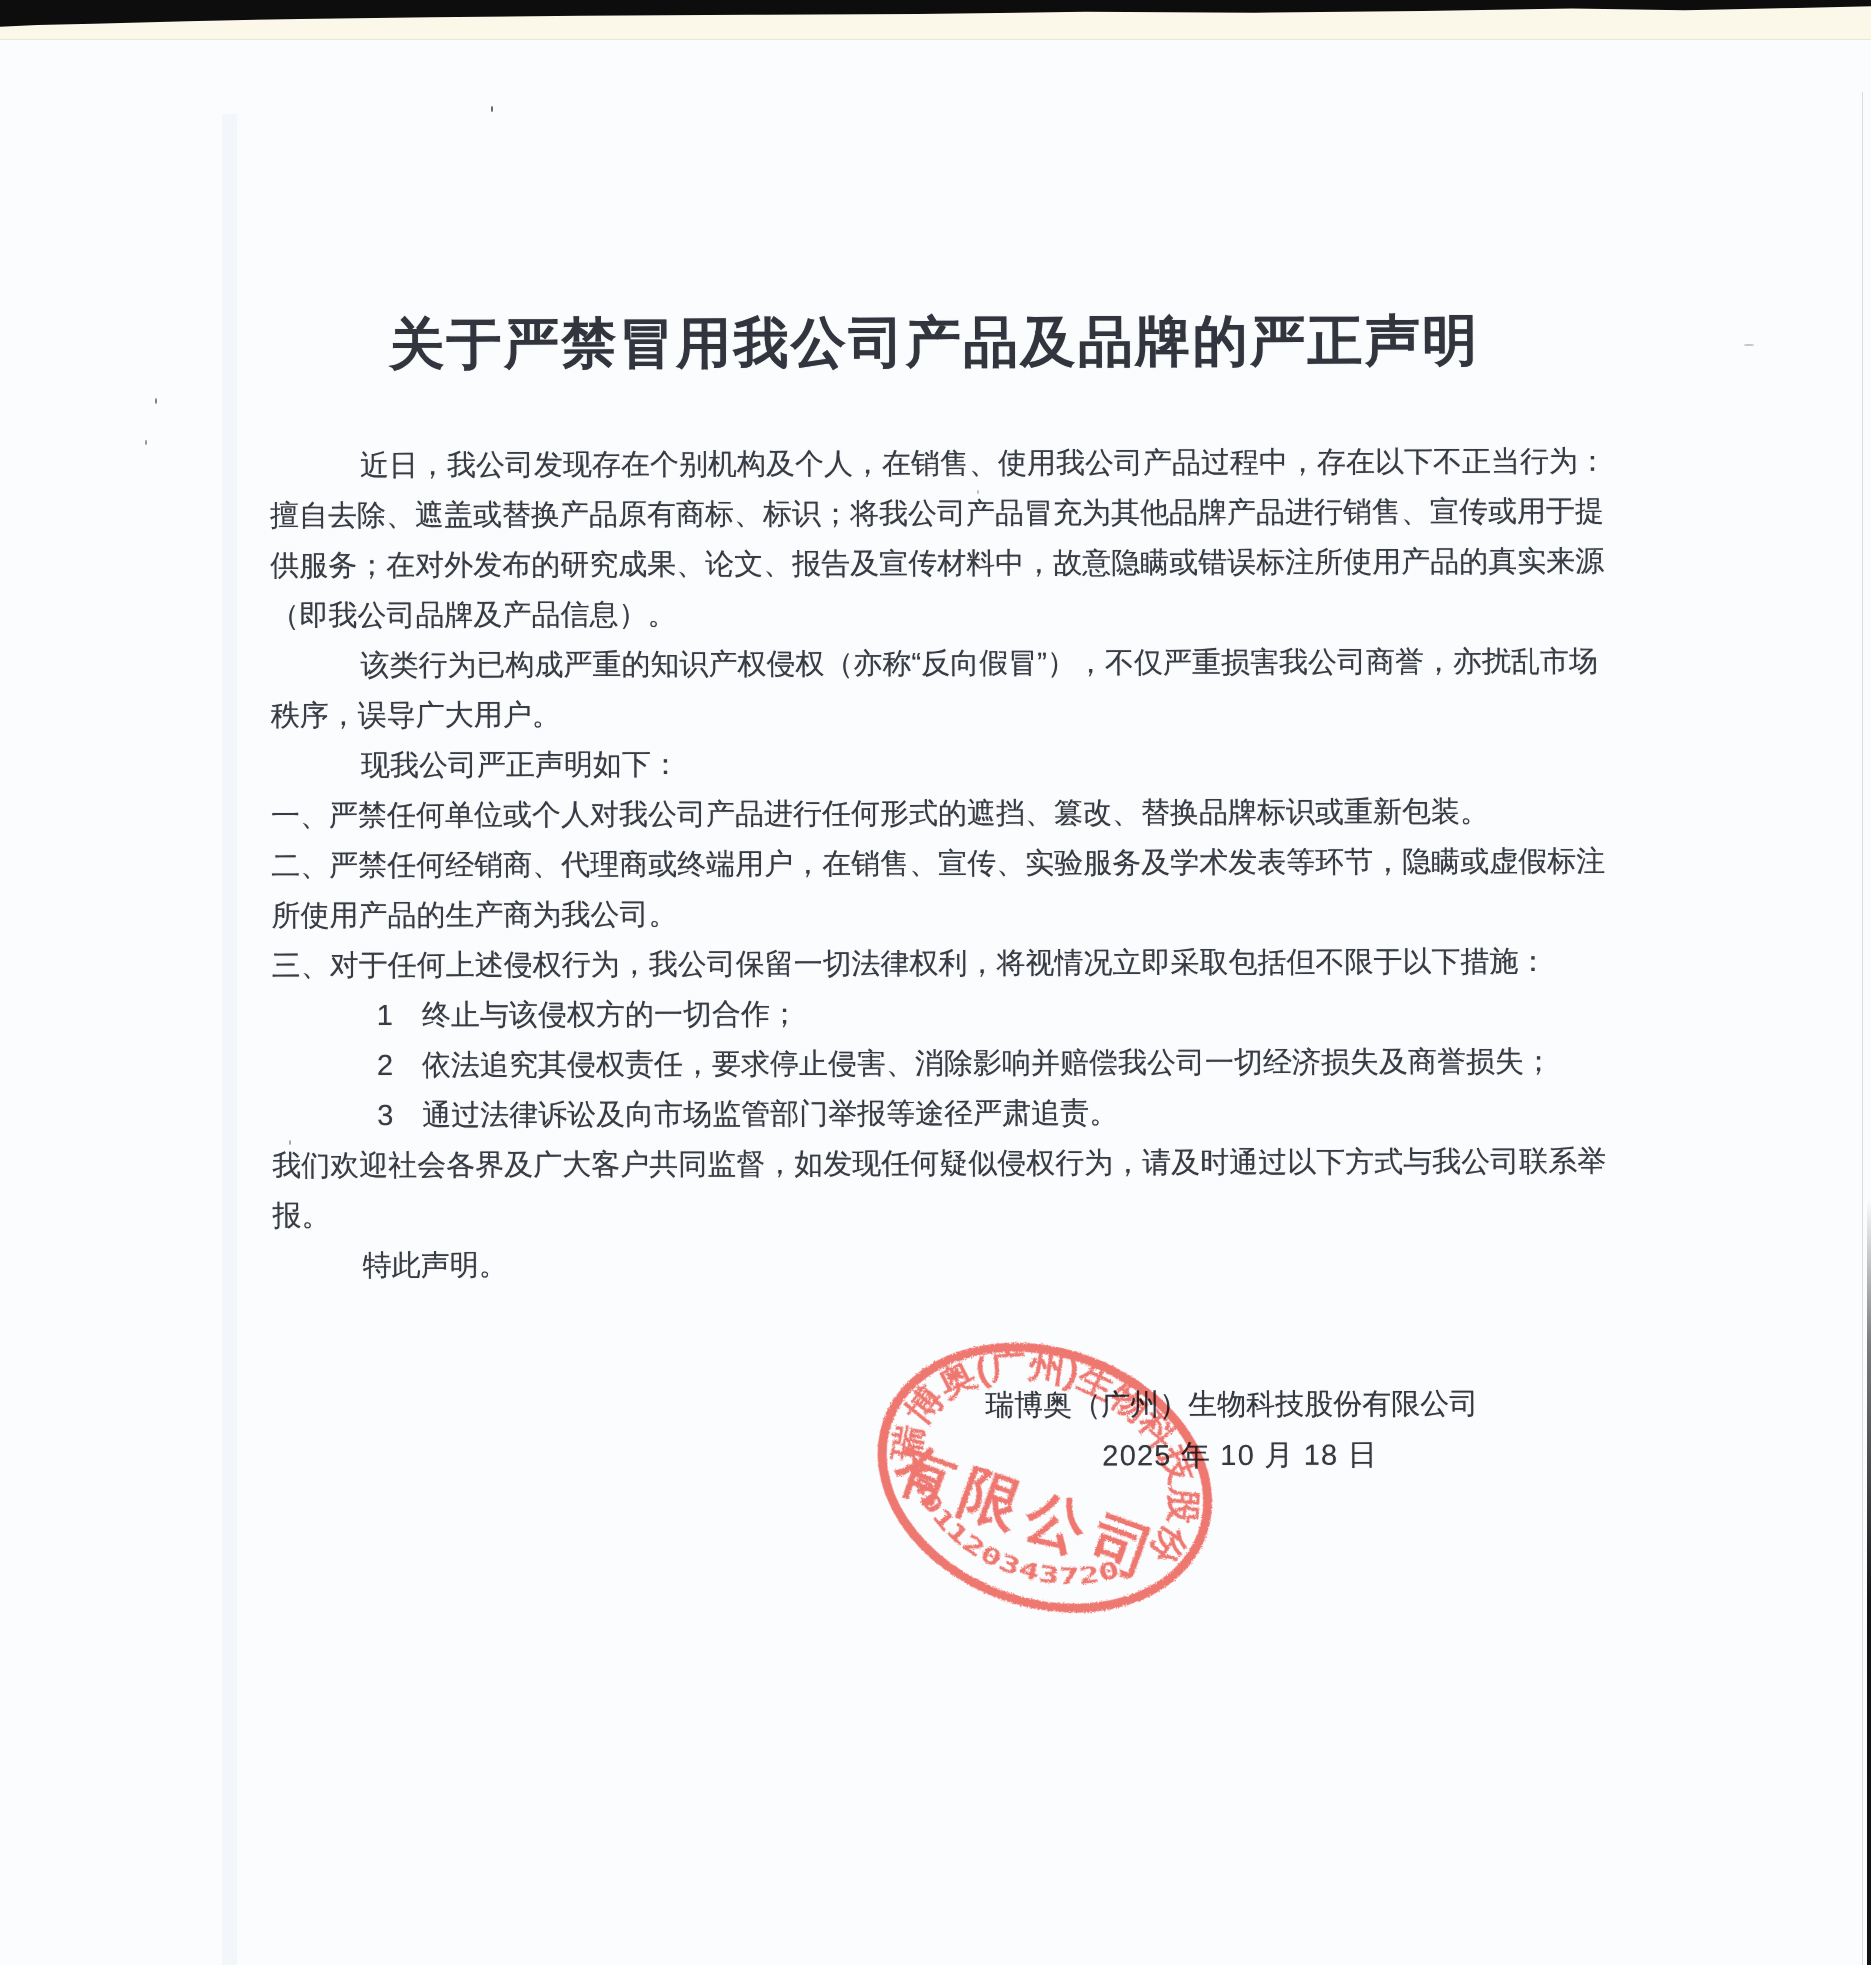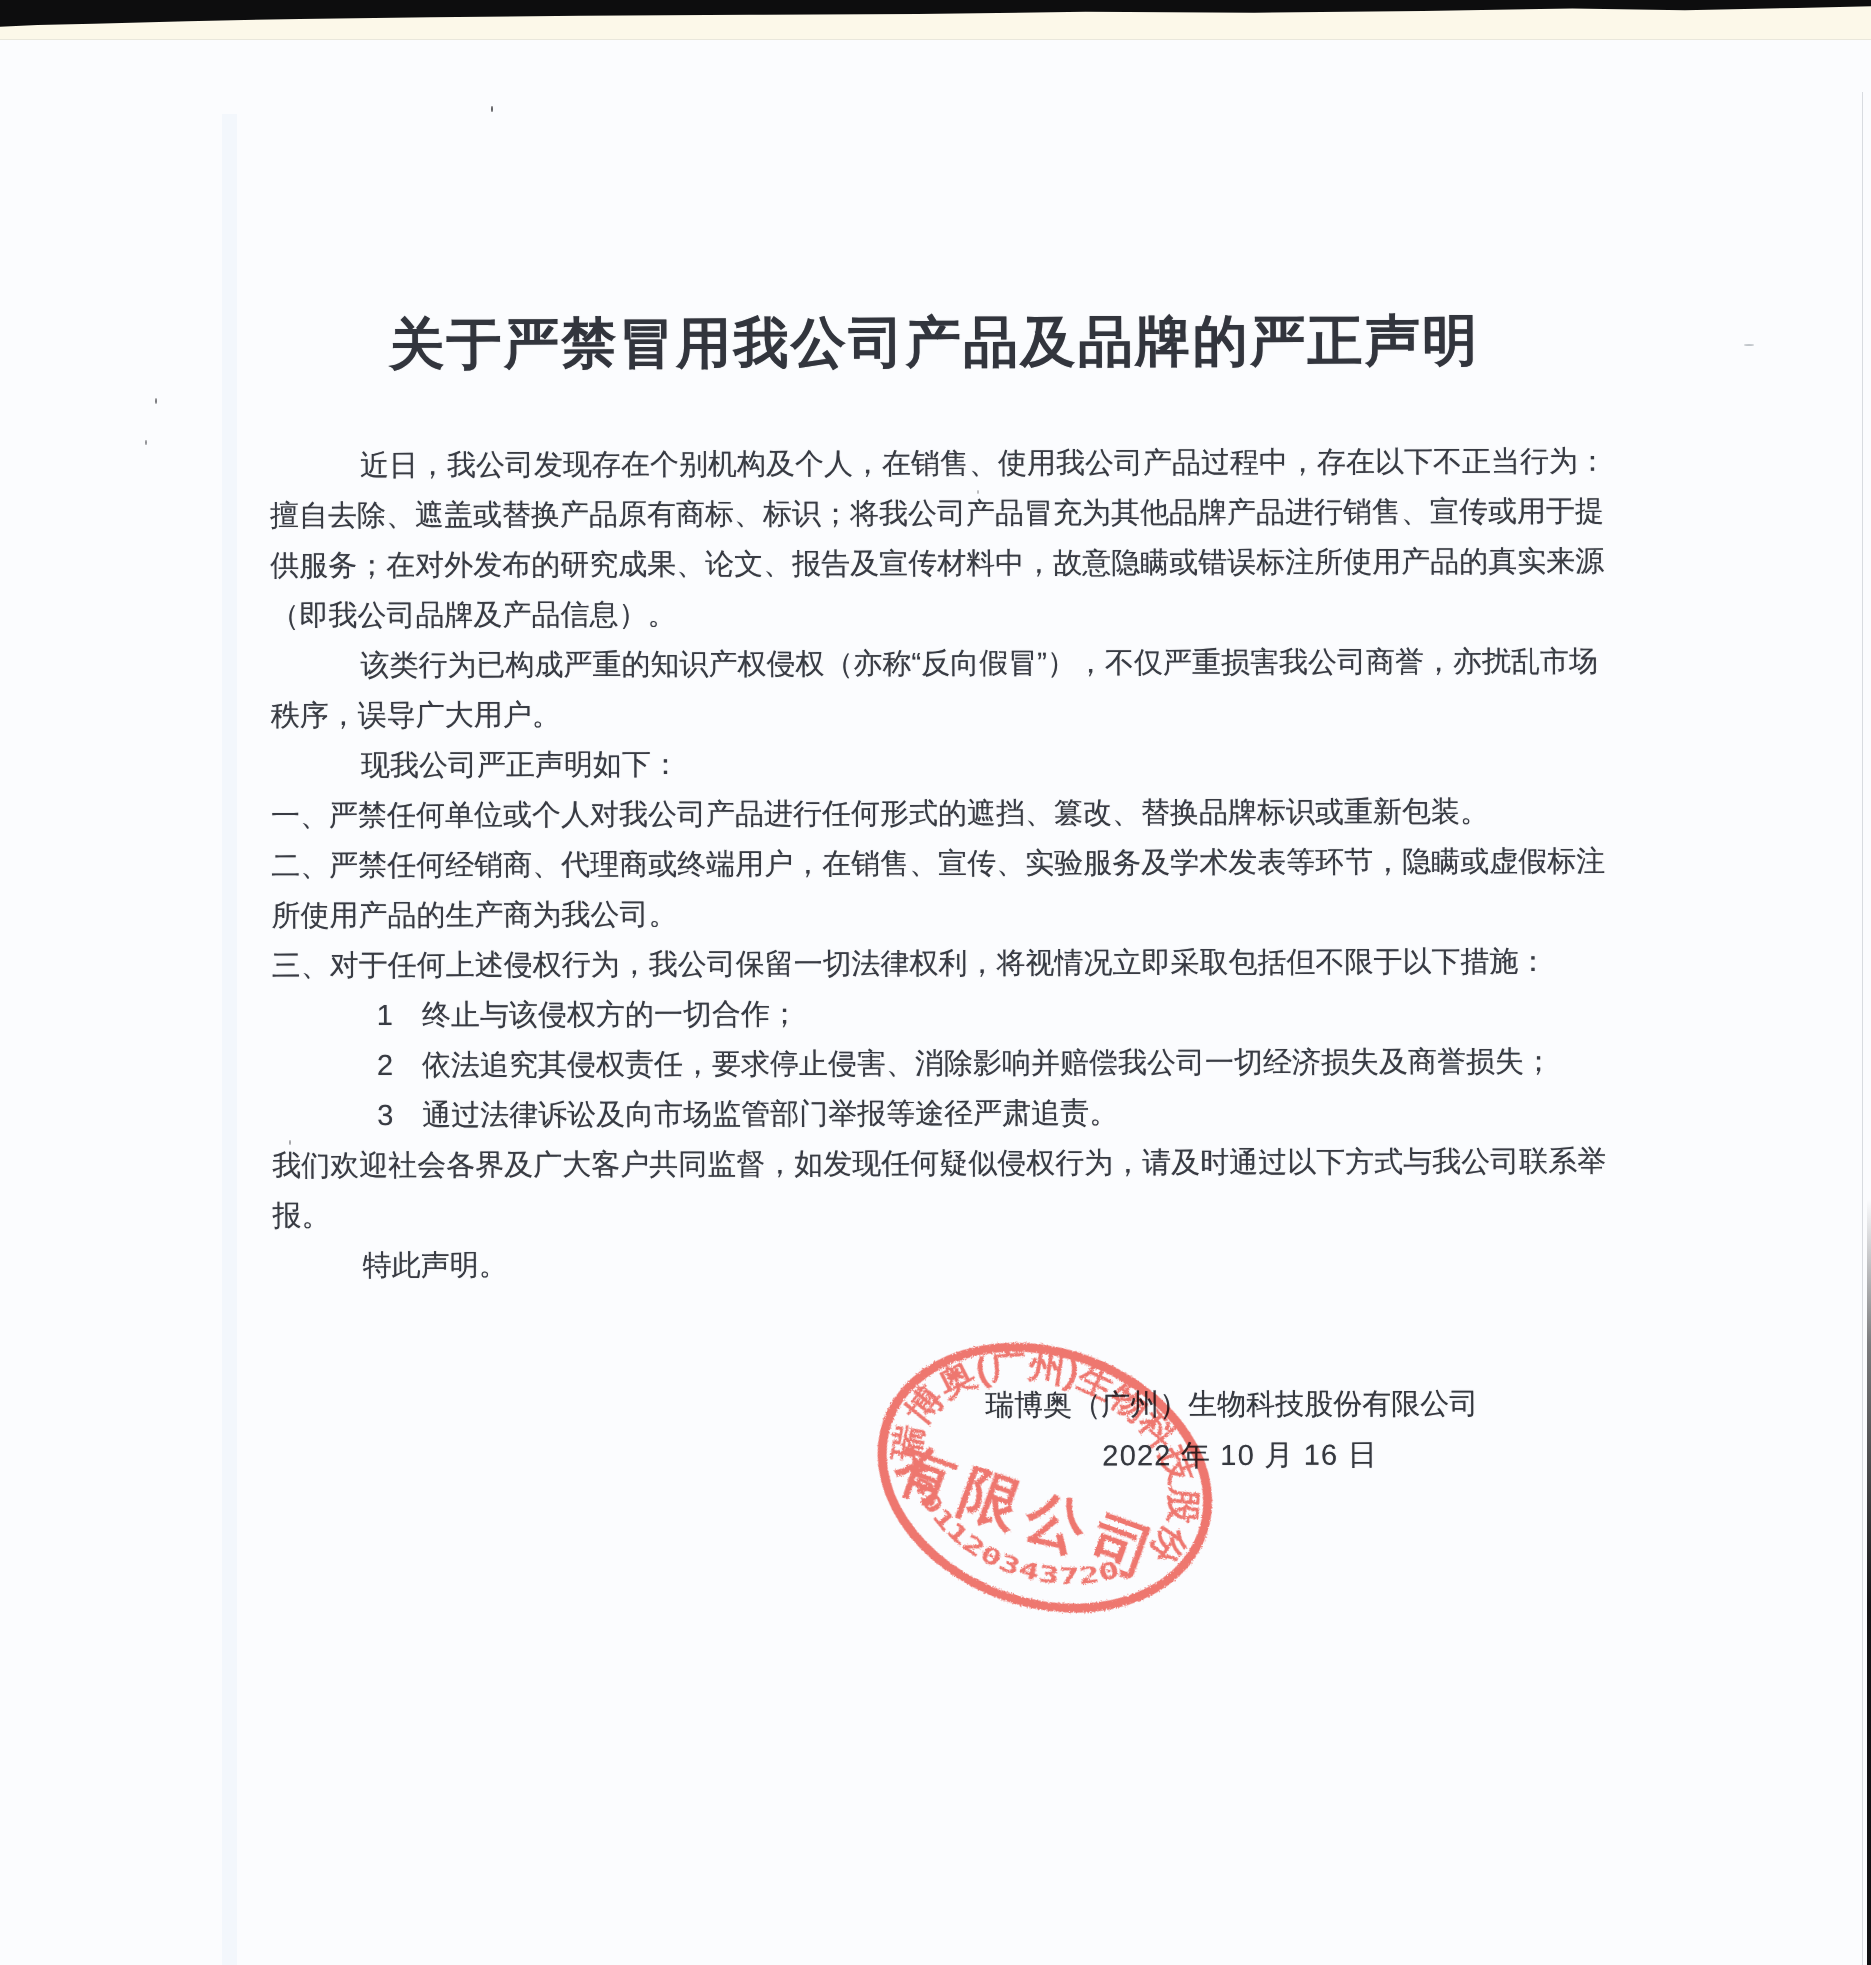--- a/index.html
+++ b/index.html
@@ -94,21 +94,21 @@
       <div class="ln">三、对于任何上述侵权行为，我公司保留一切法律权利，将视情况立即采取包括但不限于以下措施：</div>
       <div class="ln num">1　终止与该侵权方的一切合作；</div>
       <div class="ln num">2　依法追究其侵权责任，要求停止侵害、消除影响并赔偿我公司一切经济损失及商誉损失；</div>
       <div class="ln num">3　通过法律诉讼及向市场监管部门举报等途径严肃追责。</div>
       <div class="ln">我们欢迎社会各界及广大客户共同监督，如发现任何疑似侵权行为，请及时通过以下方式与我公司联系举</div>
       <div class="ln">报。</div>
       <div class="ln ind">特此声明。</div>
     </div>
 
     <div class="sig-company">瑞博奥（广州）生物科技股份有限公司</div>
-    <div class="sig-date">2022 年 10 月 16 日</div>
+    <div class="sig-date">2025 年 10 月 18 日</div>
 
     <svg class="stamp" viewBox="0 0 1010 845" xmlns="http://www.w3.org/2000/svg">
       <defs>
         <filter id="rough" x="-10%" y="-10%" width="120%" height="120%">
           <feTurbulence type="fractalNoise" baseFrequency="0.35" numOctaves="2" result="n"></feTurbulence>
           <feDisplacementMap in="SourceGraphic" in2="n" scale="9"></feDisplacementMap>
         </filter>
         <path id="ringPath" d="M -316 75 A 332 244 0 1 1 316 75" fill="none"></path>
         <path id="numPath" d="M -340 67 A 352 258 0 0 0 305 129" fill="none"></path>
       </defs>

